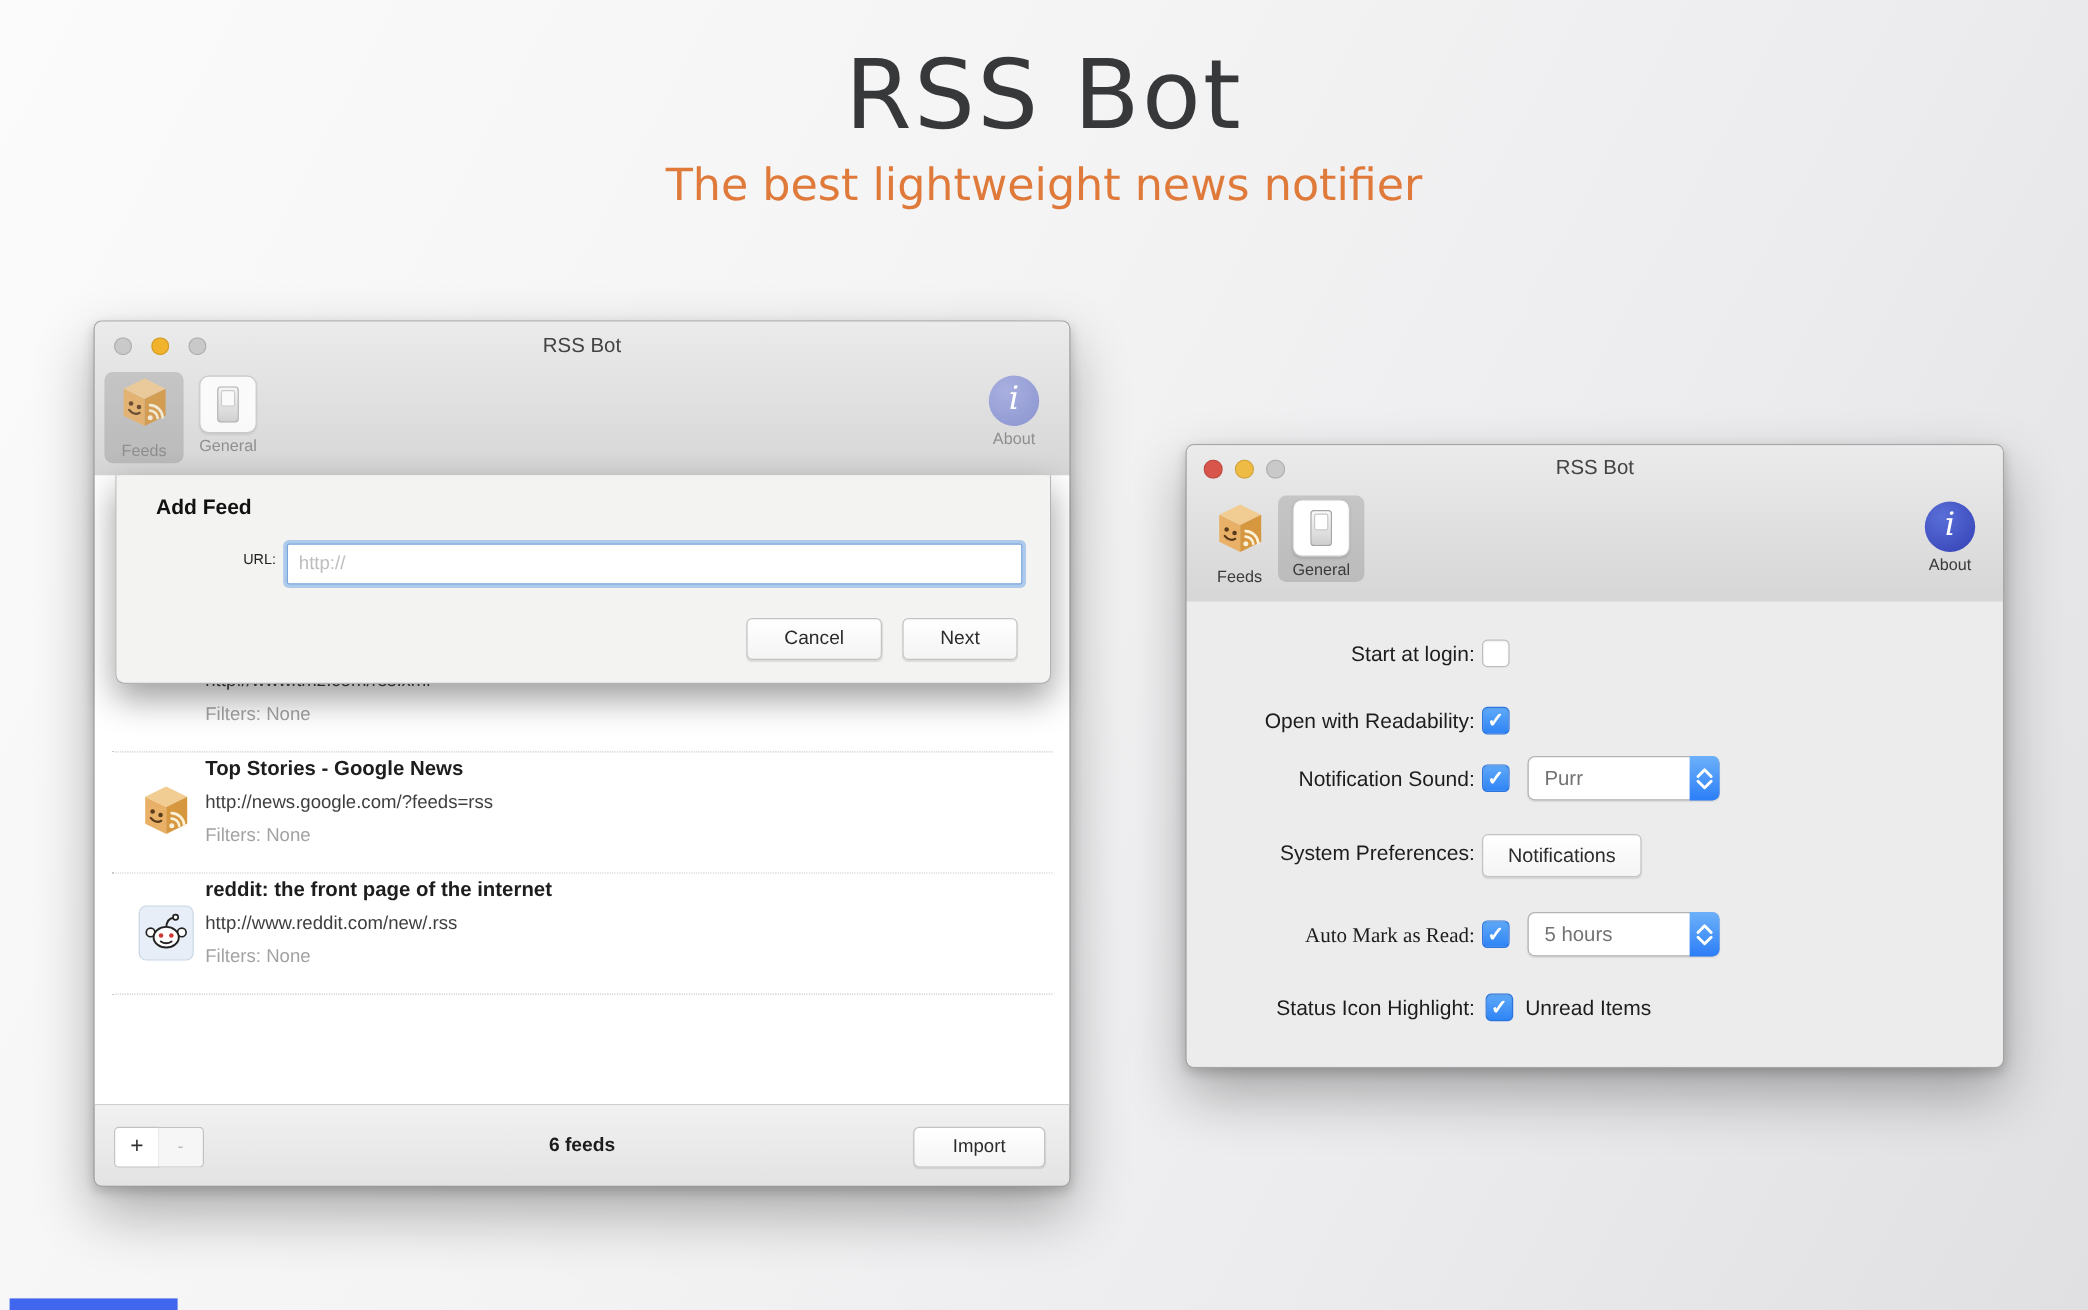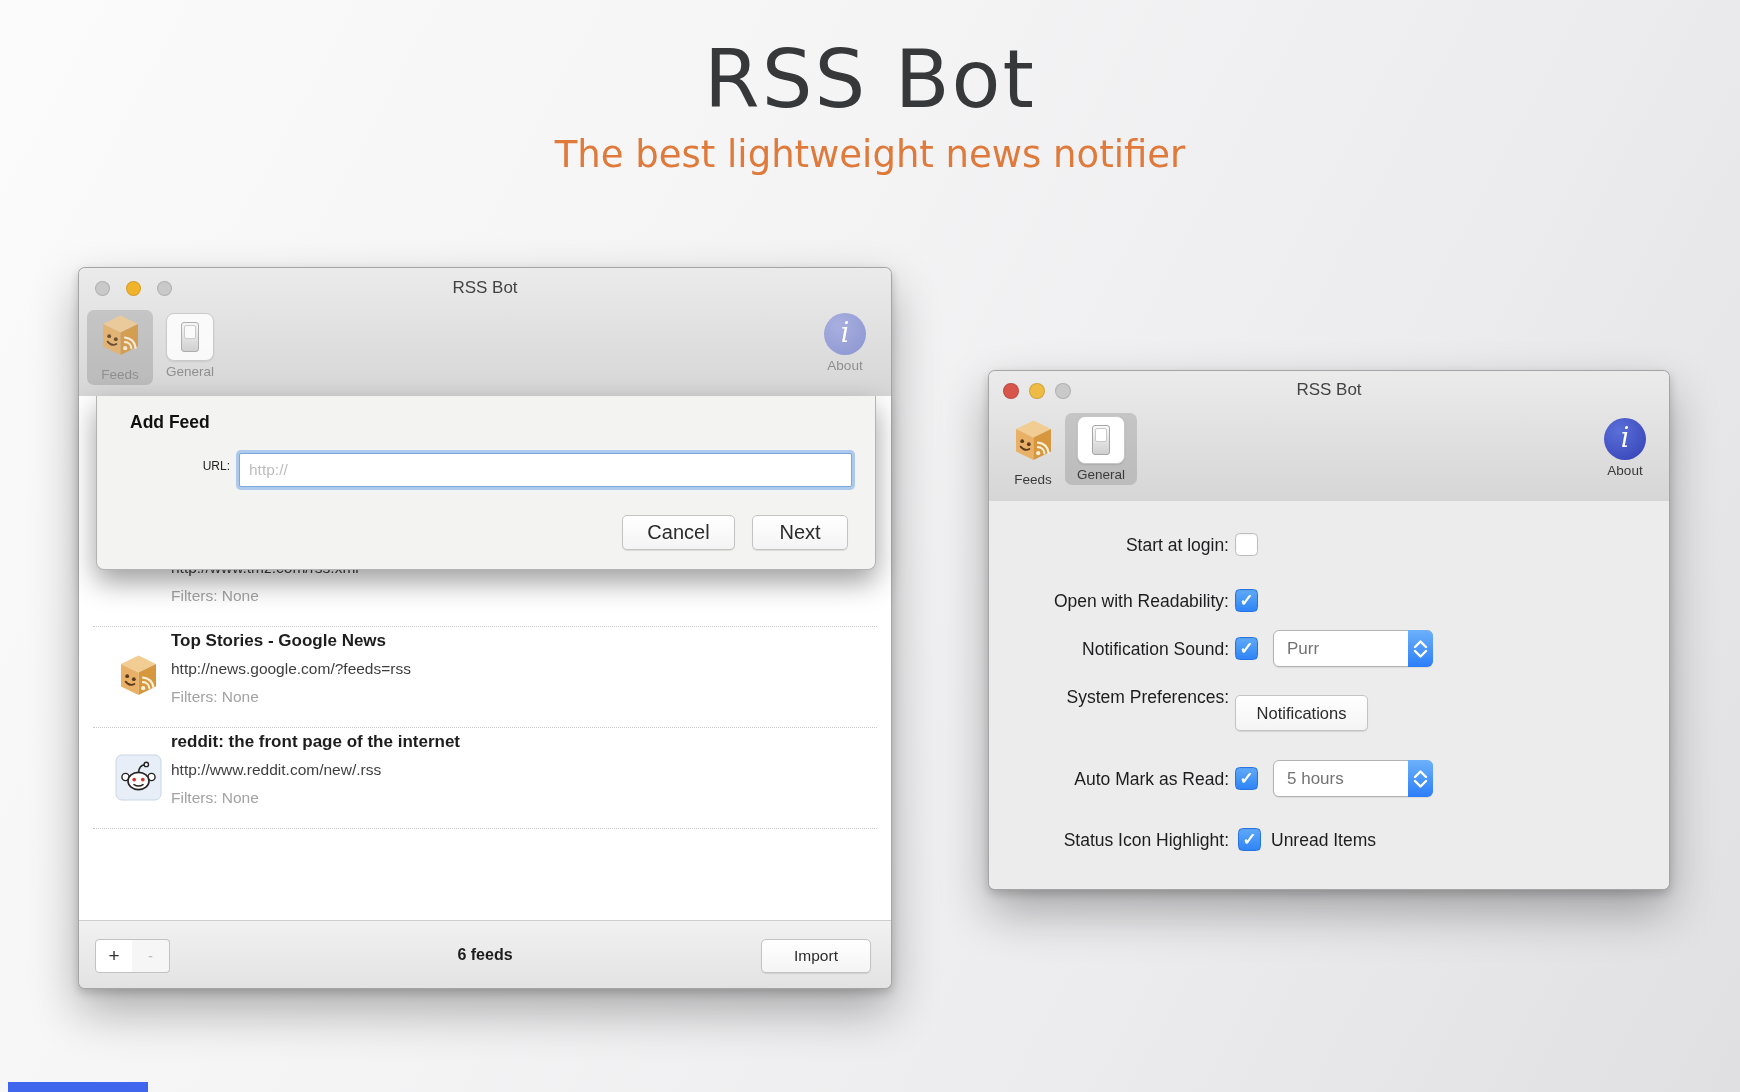--- a/index.html
+++ b/index.html
@@ -54,21 +54,21 @@
   .sheet{position:absolute;left:17px;top:128px;width:778px;height:173px;z-index:5;
     background:#f3f3f2;border:1px solid #b3b3b3;border-top:none;border-radius:0 0 8px 8px;
     box-shadow:0 12px 28px rgba(0,0,0,.38);}
   .sheet-title{position:absolute;left:33px;top:16px;font-size:17.5px;font-weight:bold;color:#111;}
   .url-label{position:absolute;left:0;top:63px;width:133px;text-align:right;font-size:12px;color:#222;}
   .url-input{position:absolute;left:142px;top:57px;width:593px;height:32px;border:1px solid #7ca7dd;
     border-radius:2px;background:#fff;box-shadow:0 0 0 3px rgba(115,165,230,.55);
     font-size:15.5px;padding:0 9px;color:#333;outline:none;font-family:"Liberation Sans",sans-serif;}
   .url-input::placeholder{color:#bdbdbd;}
   .btn{display:inline-block;background:linear-gradient(#ffffff,#f4f4f4);border:1px solid #c3c3c3;
-    border-radius:5px;text-align:center;font-size:20px;color:#2b2b2b;
+    border-radius:5px;text-align:center;font-size:16px;color:#2b2b2b;
     box-shadow:0 1px 1px rgba(0,0,0,.10);box-sizing:border-box;}
   .sheet .cancel{position:absolute;left:525px;top:119px;width:113px;height:35px;line-height:33px;}
   .sheet .next{position:absolute;left:655px;top:119px;width:96px;height:35px;line-height:33px;}
   .footerbar{position:absolute;left:0;right:0;bottom:0;height:67px;border-top:1px solid #cfcfcf;
     background:linear-gradient(#f1f1f1,#e3e3e3);border-radius:0 0 6px 6px;}
   .pm-btn{position:absolute;top:18px;width:38px;height:34px;background:#fff;border:1px solid #c2c2c2;
     box-sizing:border-box;text-align:center;font-size:19px;line-height:31px;color:#333;}
   .pm-add{left:16px;border-radius:4px 0 0 4px;}
   .pm-remove{left:53px;border-left:none;border-radius:0 4px 4px 0;color:#b9b9b9;background:#f6f6f6;font-size:15px;}
   .feed-count{position:absolute;left:0;right:0;top:0;line-height:67px;text-align:center;
@@ -267,24 +267,24 @@
       <div class="dropdown" style="left:284px;top:129px;">
         <span class="dd-value">Purr</span>
         <span class="stepper">
             <svg width="19" height="24" viewBox="0 0 19 24">
               <path d="M4,10 L9.5,4.5 L15,10" stroke="#fff" stroke-width="2.4" fill="none" stroke-linecap="round" stroke-linejoin="round"></path>
               <path d="M4,14 L9.5,19.5 L15,14" stroke="#fff" stroke-width="2.4" fill="none" stroke-linecap="round" stroke-linejoin="round"></path>
             </svg>
           </span>
       </div>
 
-      <div class="s-label" style="top:184px;">System Preferences:</div>
+      <div class="s-label" style="top:198px;">System Preferences:</div>
       <div class="btn notif-btn">Notifications</div>
 
-      <div class="s-label" style="top:266px;">Auto Mark as Read:</div>
+      <div class="s-label" style="top:266px;font-family:Liberation Serif, serif;">Auto Mark as Read:</div>
       <span class="checkbox on" style="left:246px;top:266px;">
           <span class="check">✓</span>
         </span>
       <div class="dropdown" style="left:284px;top:259px;">
         <span class="dd-value">5 hours</span>
         <span class="stepper">
             <svg width="19" height="24" viewBox="0 0 19 24">
               <path d="M4,10 L9.5,4.5 L15,10" stroke="#fff" stroke-width="2.4" fill="none" stroke-linecap="round" stroke-linejoin="round"></path>
               <path d="M4,14 L9.5,19.5 L15,14" stroke="#fff" stroke-width="2.4" fill="none" stroke-linecap="round" stroke-linejoin="round"></path>
             </svg>

